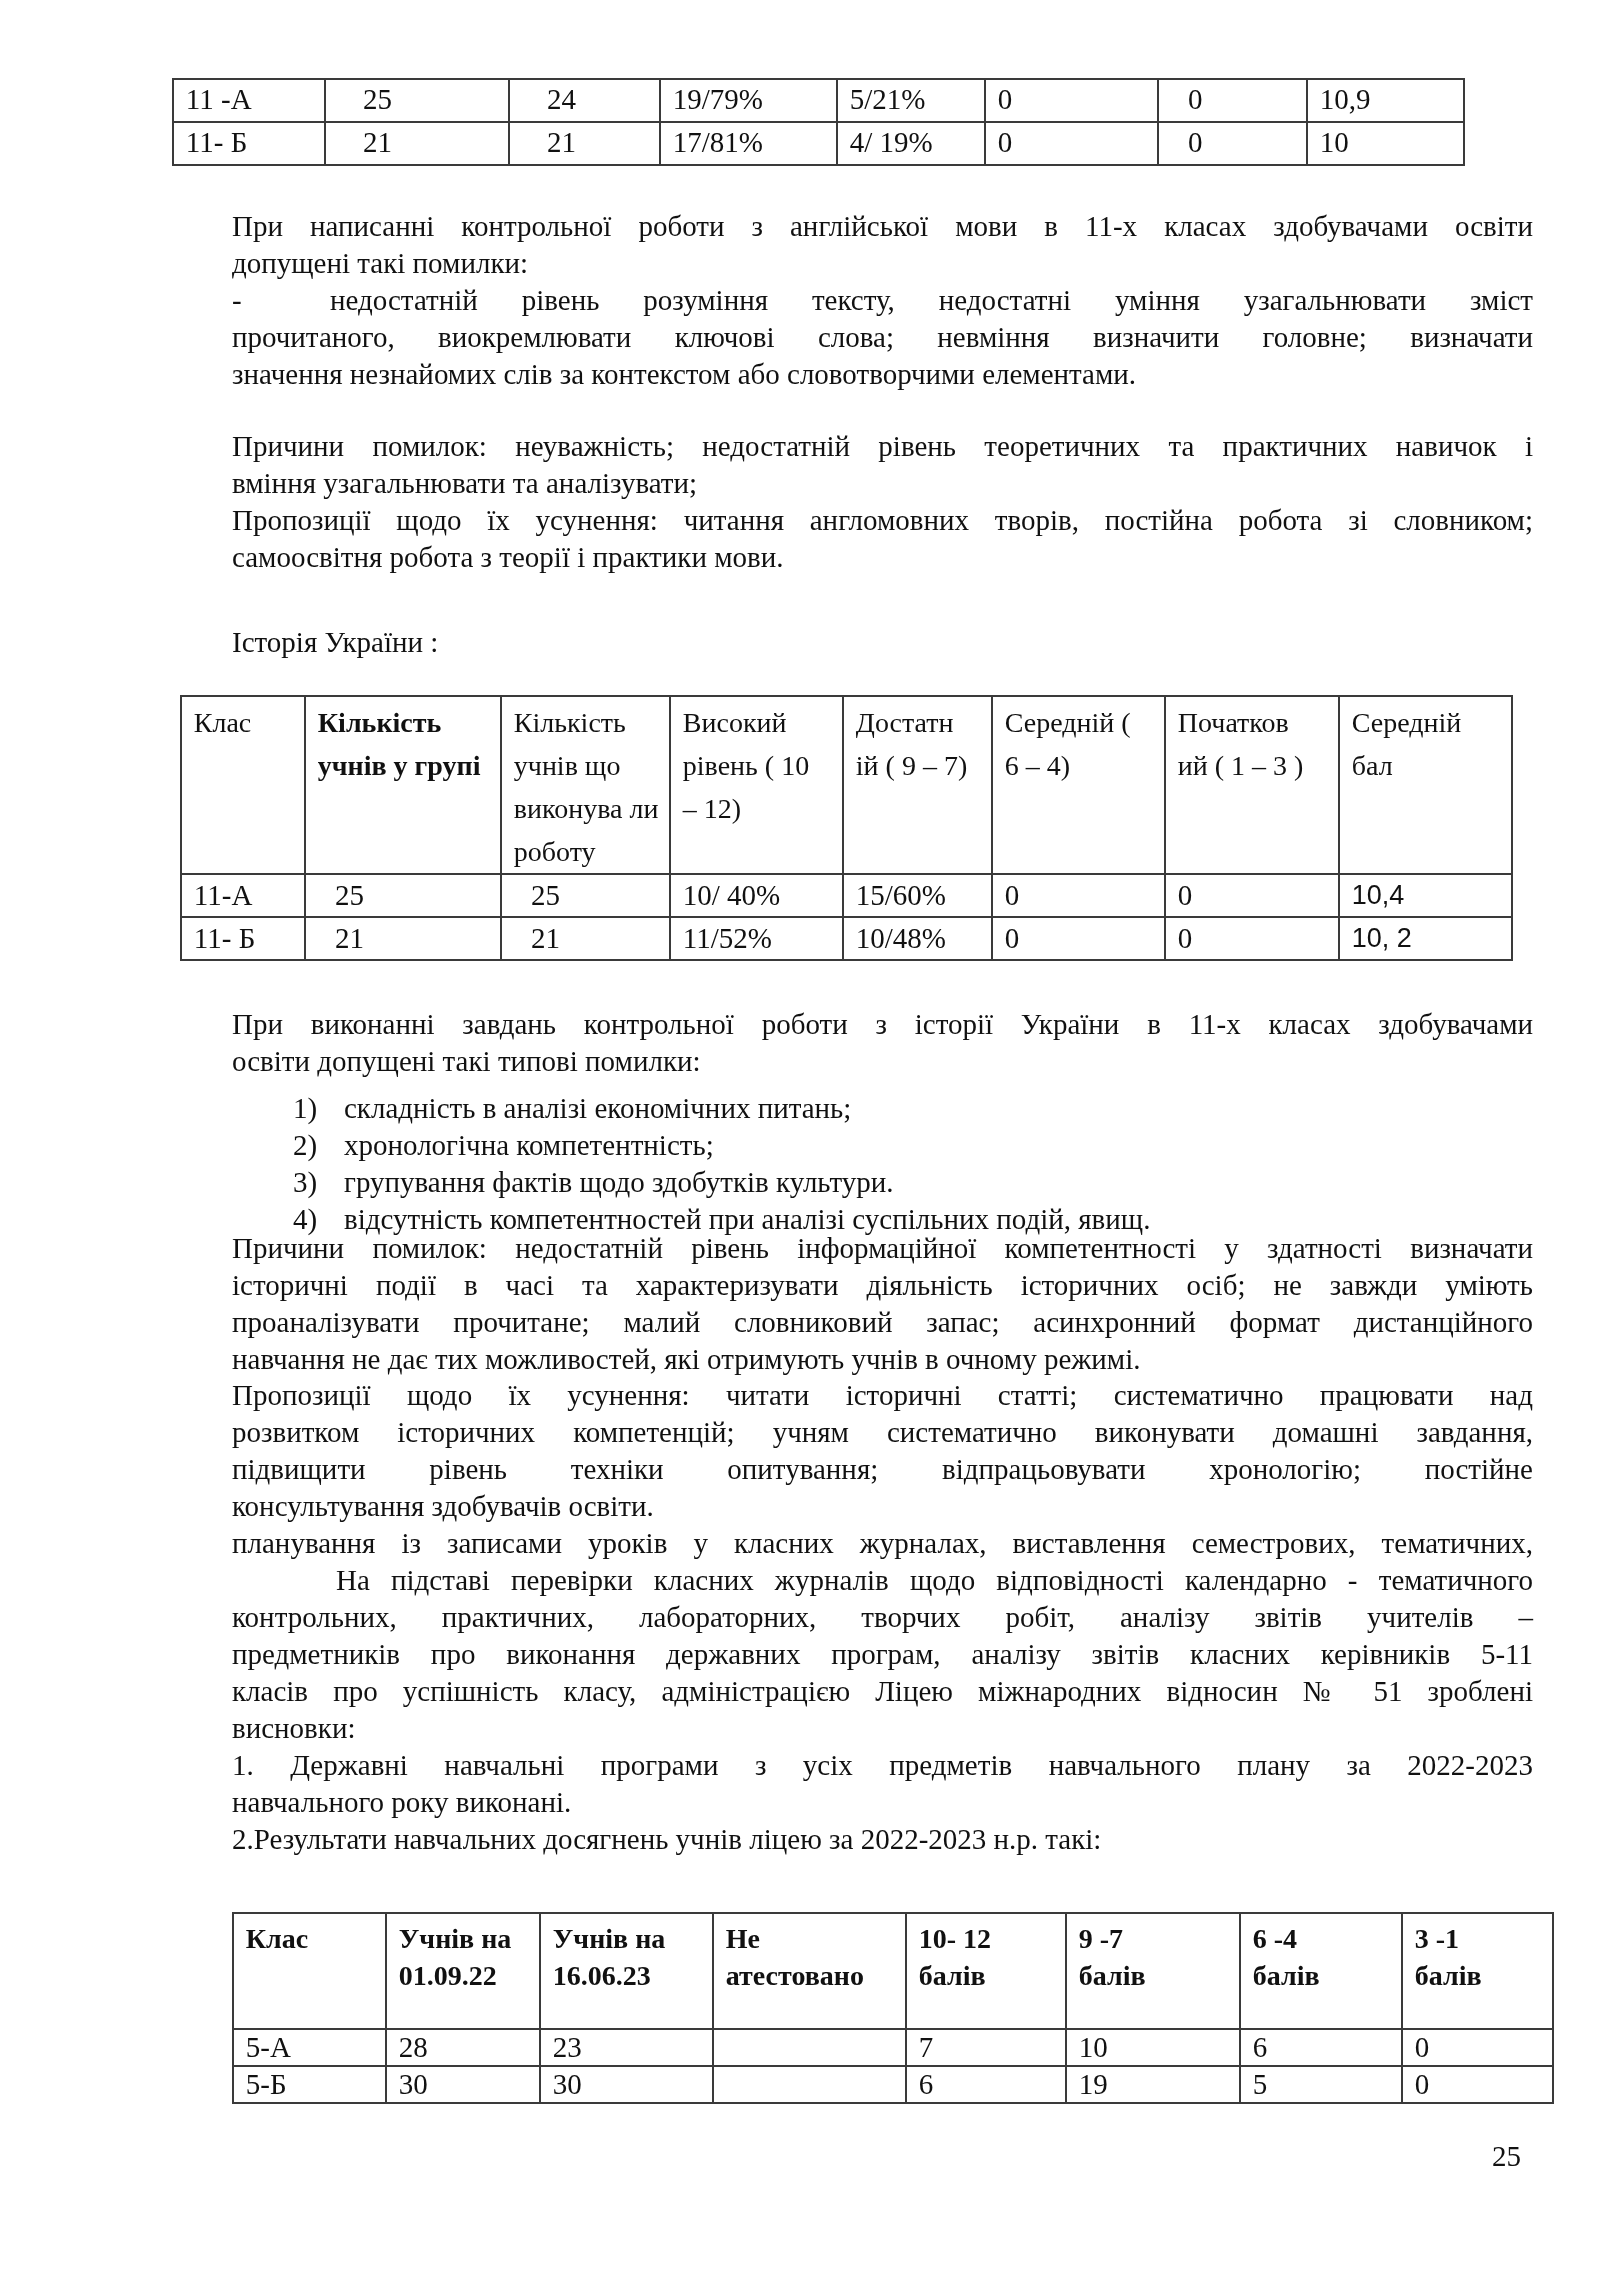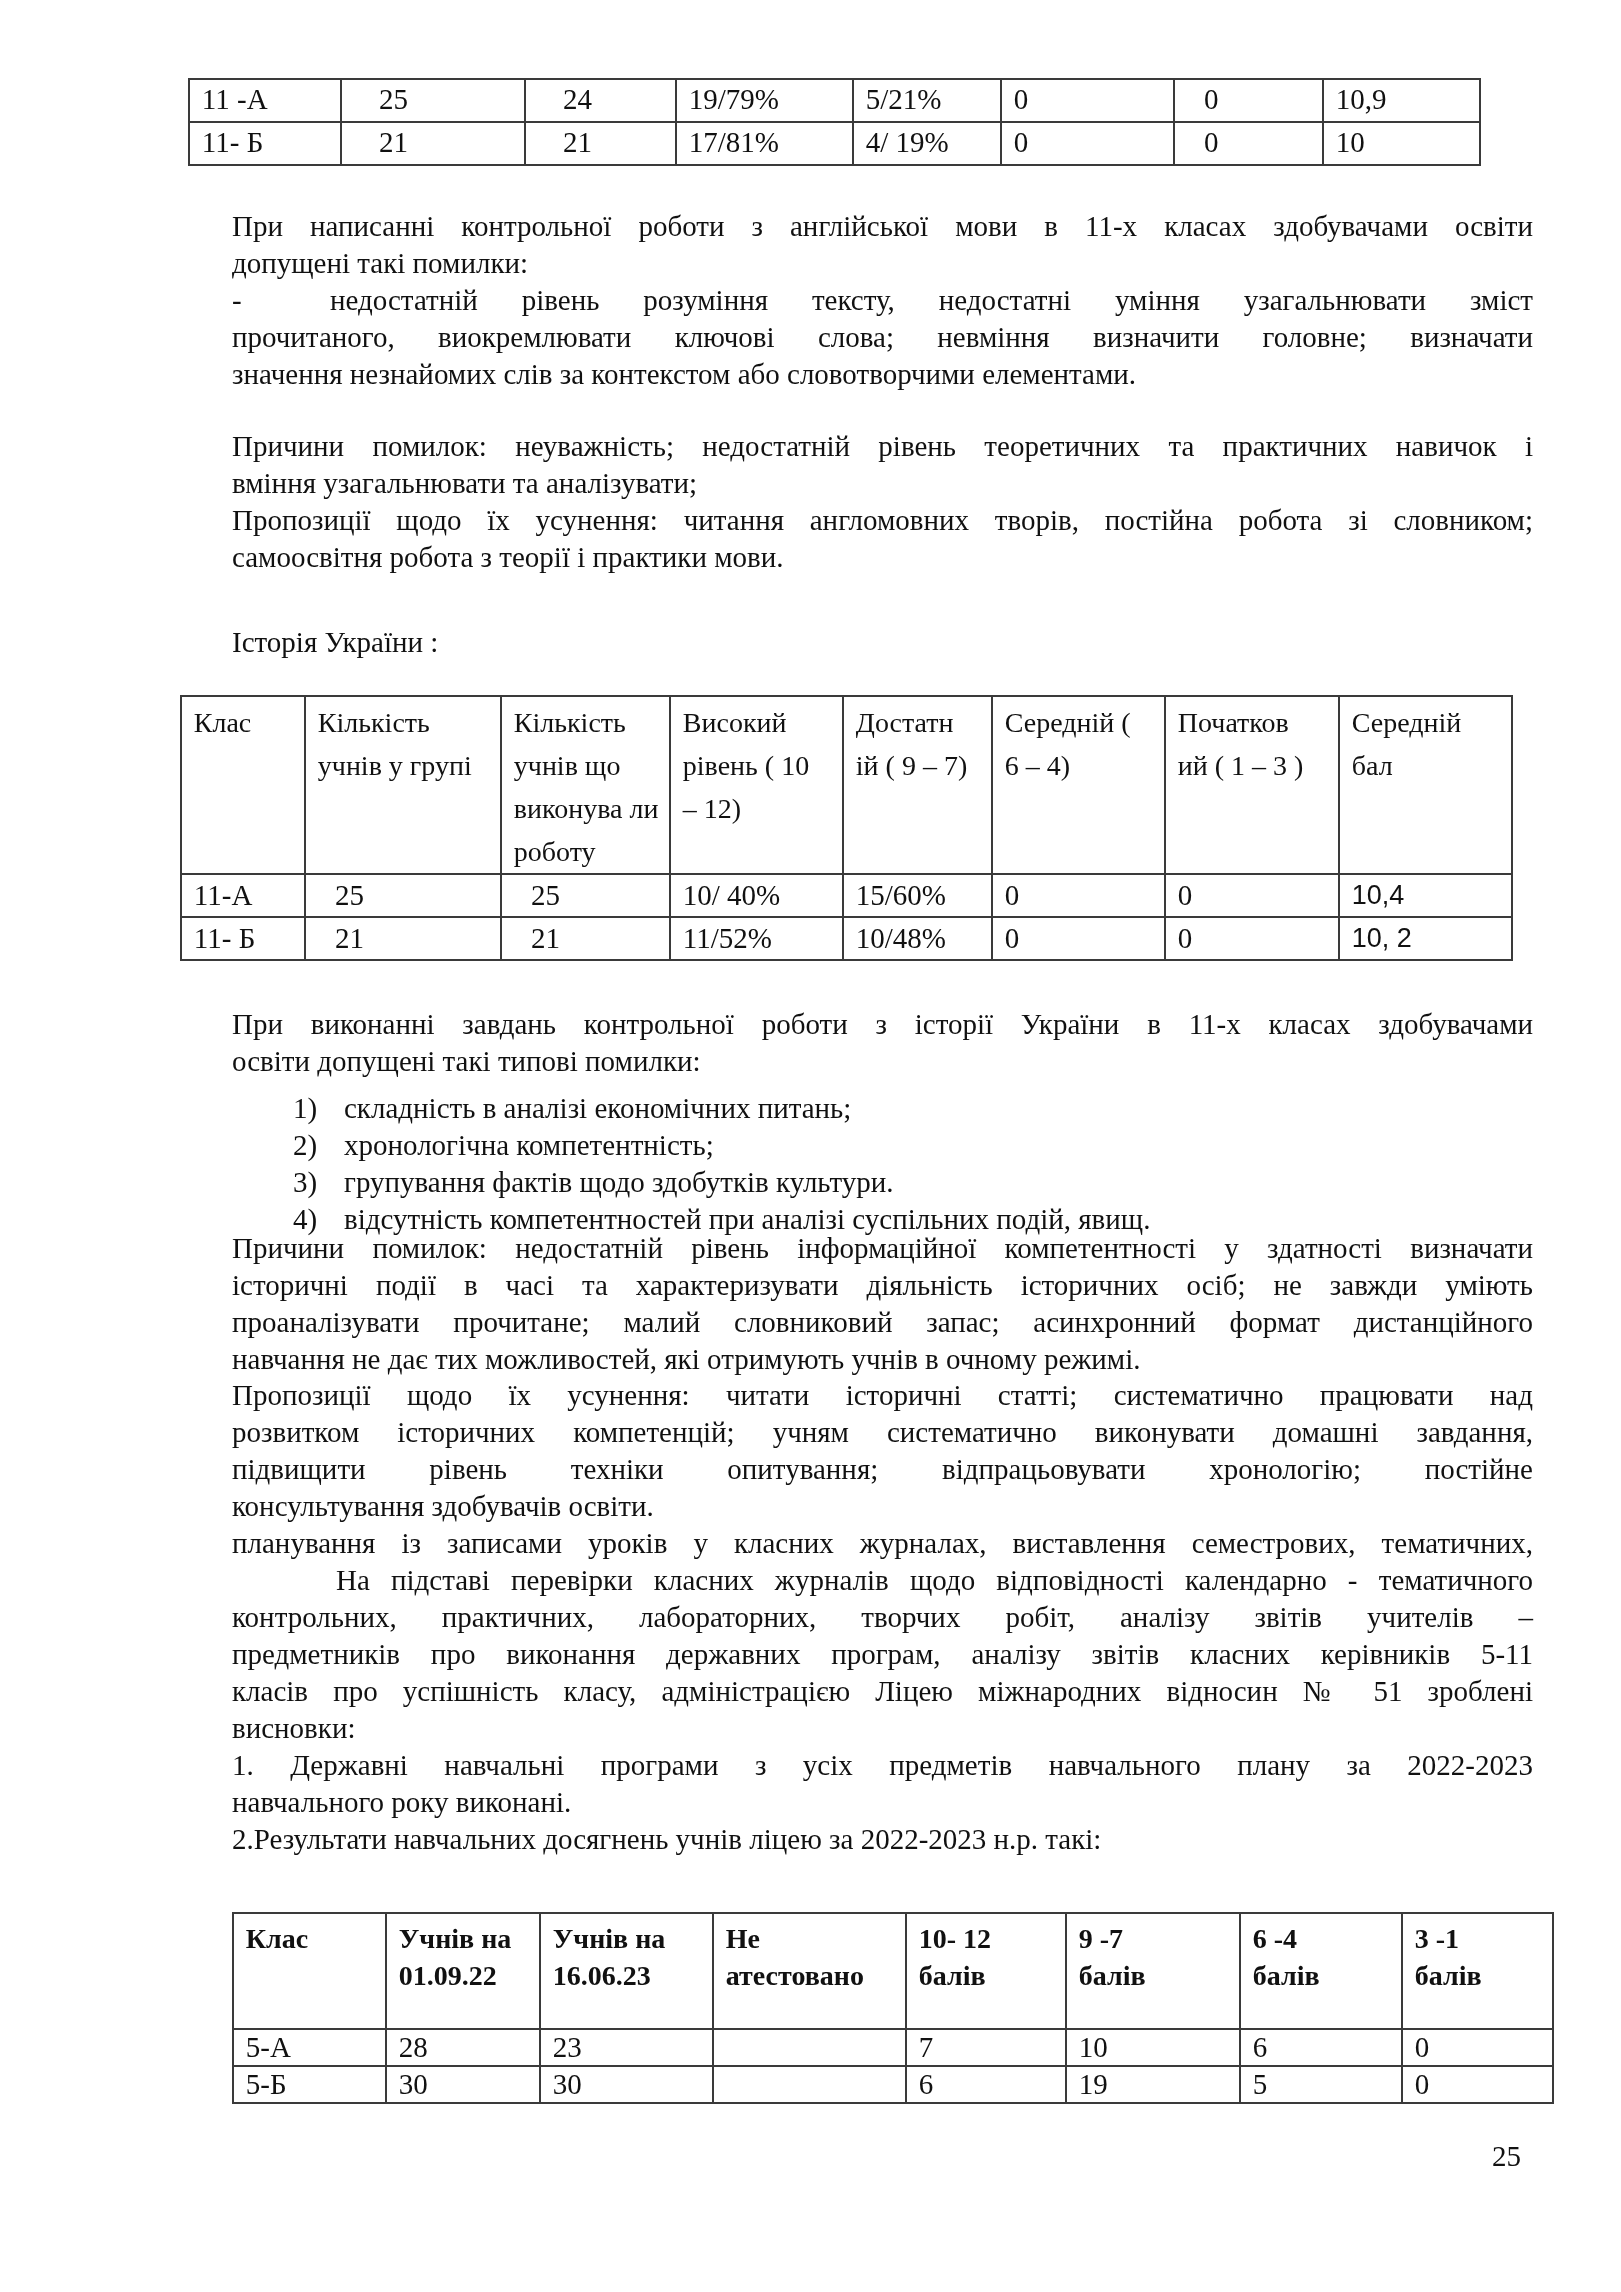--- a/index.html
+++ b/index.html
@@ -10,21 +10,21 @@
     }
     table.grid {
       position: absolute; border-collapse: collapse; table-layout: fixed;
       font-family: "Liberation Serif", serif; font-size: 28px; color: #111;
     }
     table.grid td {
       border: 2px solid #3a3a3a; padding: 0 0 0 11.8px; vertical-align: top;
       line-height: 43px; white-space: nowrap; overflow: hidden;
     }
     
-    #t1 { left: 188px; top: 78px; width: 1292px; }
+    #t1 { left: 172px; top: 78px; width: 1292px; }
     #t1 td { height: 41px; line-height: 39px; font-size: 29px; }
     
     #t2 { left: 180px; top: 695px; width: 1332px; }
     #t2 td.h { height: 171px; line-height: 43px; white-space: normal; font-size: 28px; padding-top: 3.9px;}
     #t2 td.r { height: 41px; line-height: 41px; font-size: 29px; }
     #t2 td.sans { font-family: "Liberation Sans", sans-serif; font-size: 27px; border-radius: 11px; }
     
     #t3 { left: 232px; top: 1912px; width: 1319px; }
     #t3 td.h { height: 108px; line-height: 37px; font-weight: bold; white-space: normal; font-size: 28px; padding-top: 5.9px;}
     #t3 td.r { height: 35px; line-height: 35px; font-size: 29px; }
@@ -108,21 +108,21 @@
       <col style="width:169px">
       <col style="width:173px">
     <col style="width:149px">
       <col style="width:173px">
       <col style="width:174px">
       <col style="width:173px">
   </colgroup>
   <tbody>
       <tr>
     <td class="h">Клас</td>
-    <td class="h" style="text-align:justify;padding-right:11.8px;">Кількість учнів у групі</td>
+    <td class="h" style="text-align:justify;padding-right:11.8px;font-weight:bold;">Кількість учнів у групі</td>
     <td class="h" style="padding-right:7.8px;">Кількість учнів що виконува ли роботу</td>
     <td class="h" style="padding-right:29px;">Високий рівень ( 10 – 12)</td>
     <td class="h" style="padding-right:19.6px;">Достатн ій ( 9 – 7)</td>
     <td class="h" style="padding-right:29px;">Середній ( 6 – 4)</td>
     <td class="h" style="padding-right:29px;">Початков ий ( 1 – 3 )</td>
     <td class="h" style="padding-right:29px;">Середній бал</td>
   </tr>
   <tr>
     <td class="r">11-А</td>
     <td class="r" style="padding-left:29px">25</td>

